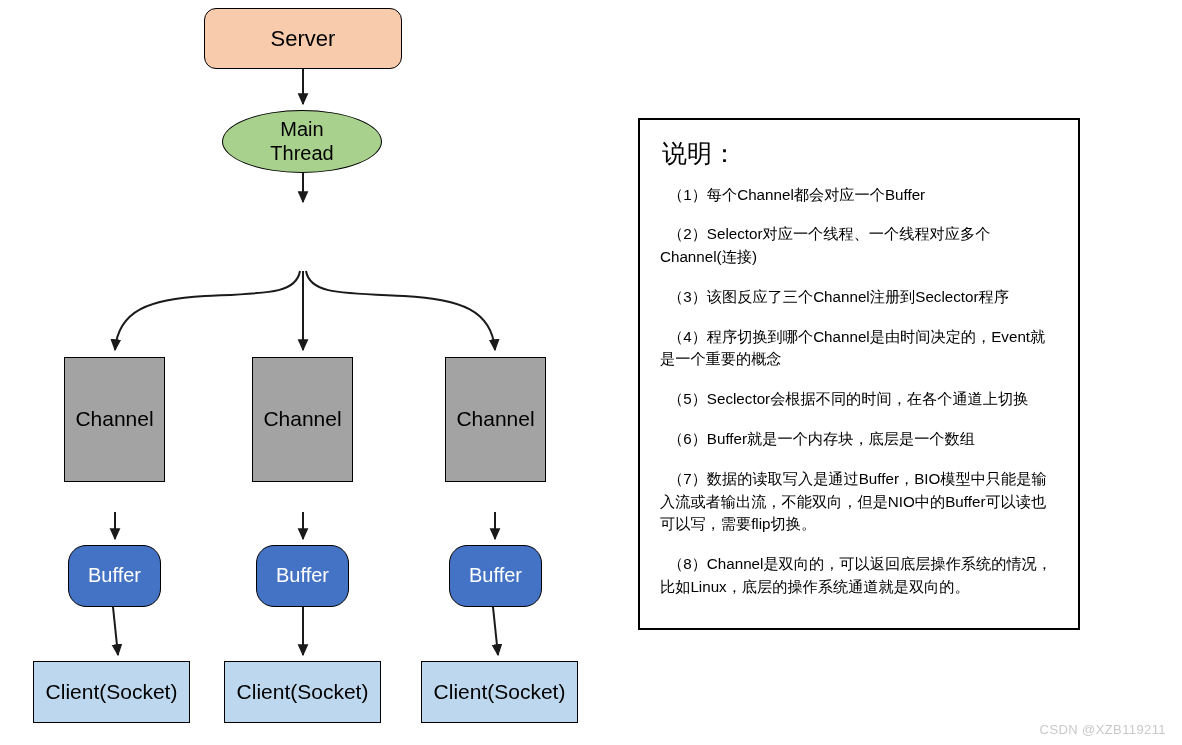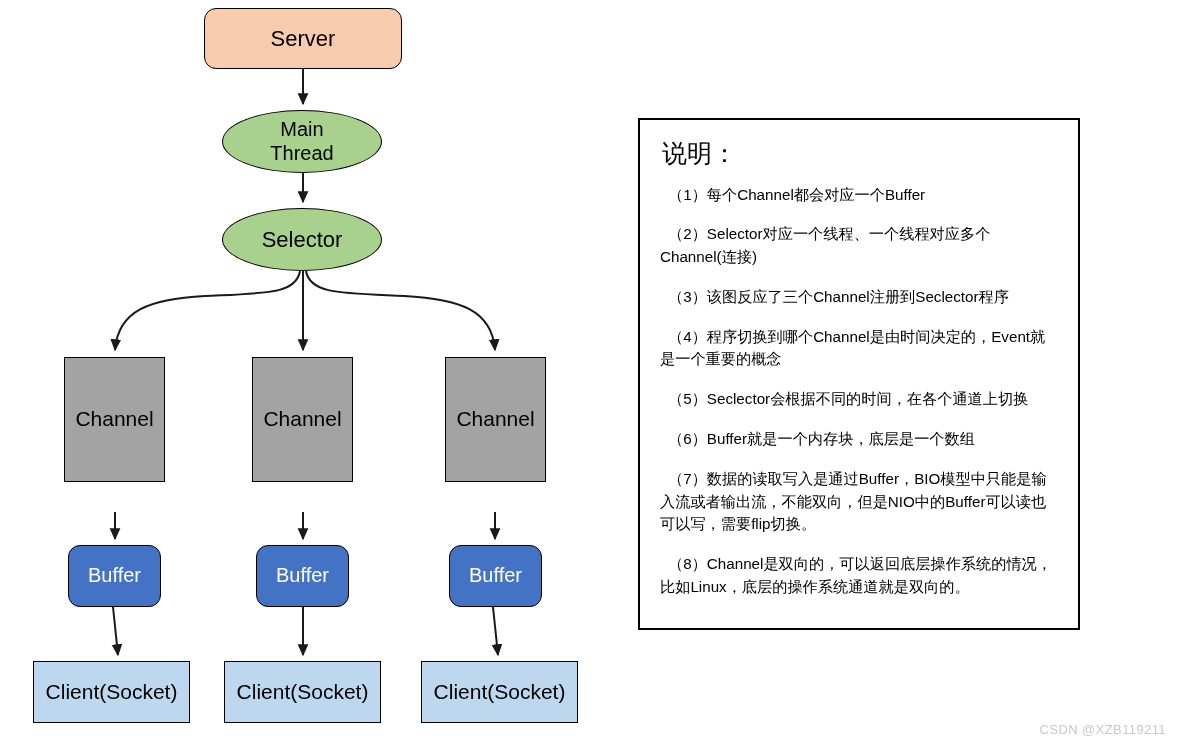--- a/index.html
+++ b/index.html
@@ -81,21 +81,21 @@
   }
   .node-channel.col1 { left: 64px; }
   .node-channel.col2 { left: 252px; }
   .node-channel.col3 { left: 445px; }
 
   .node-buffer {
     width: 93px;
     height: 62px;
     top: 545px;
     background: #4472C4;
-    border-radius: 12px;
+    border-radius: 18px;
     color: #ffffff;
     font-size: 20px;
   }
   .node-buffer.col1 { left: 68px; }
   .node-buffer.col2 { left: 256px; }
   .node-buffer.col3 { left: 449px; }
 
   .node-client {
     width: 157px;
     height: 62px;
@@ -184,23 +184,20 @@
     <span>Server</span>
   </div>
 
   <div class="node node-ellipse node-main-thread">
     <span>
       <span>Main</span><br>
       <span>Thread</span>
     </span>
   </div>
 
-  <div class="node node-ellipse node-selector">
-    <span>Selector</span>
-  </div>
 
   <div class="node node-channel col1">
     <span>Channel</span>
   </div>
   <div class="node node-channel col2">
     <span>Channel</span>
   </div>
   <div class="node node-channel col3">
     <span>Channel</span>
   </div>

